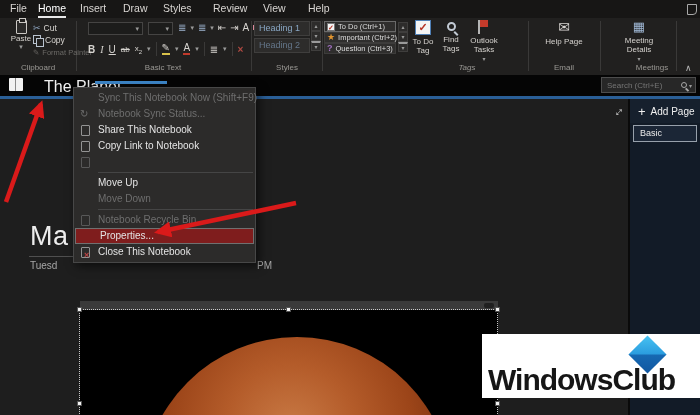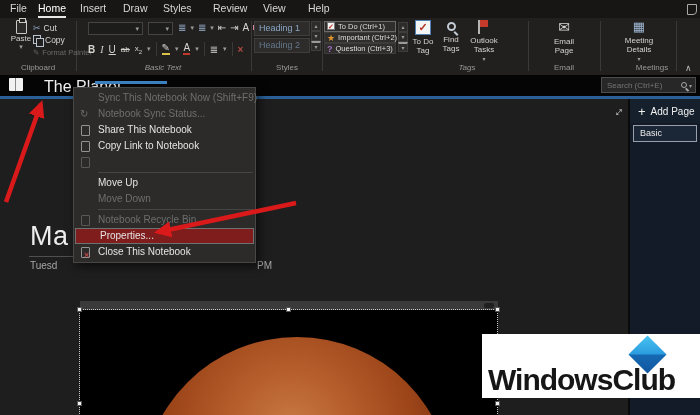--- a/index.html
+++ b/index.html
@@ -26,21 +26,21 @@
   .copy-icon:before { content:""; position:absolute; left:0; top:0; width:6px; height:7px; border:1px solid #b9c3cf; }
   .copy-icon:after { content:""; position:absolute; left:3px; top:3px; width:6px; height:7px; border:1px solid #b9c3cf; background:#21201f; }
   .ddbox { position:absolute; height:13px; background:#1c1c1b; border:1px solid #454443; display:flex; align-items:center; justify-content:flex-end; padding-right:3px; font-size:7px; color:#9a9a9a; }
   .fmt { font-size:10px; color:#d6d3cf; }
   .fmt.dim { color:#9a9a9a; font-size:7px; }
   .iconrow { position:absolute; display:flex; align-items:center; gap:4px; }
   .vline { width:1px; height:14px; background:#3a3938; }
   .stylebox { position:absolute; width:56px; height:15px; background:#2d2c2b; border:1px solid #3f3e3d; font-size:9px; line-height:13px; padding-left:4px; overflow:hidden; white-space:nowrap; }
   .stepper { position:absolute; display:flex; flex-direction:column; }
   .stepper span { width:10px; height:10px; background:#2d2c2b; border:1px solid #3f3e3d; color:#9a9a9a; font-size:6px; text-align:center; line-height:9px; }
-  .tagrow { position:absolute; width:72px; height:11px; background:#2f2e2d; border:1px solid #3d3c3b; display:flex; align-items:flex-start; gap:3px; padding-left:2px; font-size:7.5px; color:#dcdcdc; white-space:nowrap; }
+  .tagrow { position:absolute; width:72px; height:11px; background:#2f2e2d; border:1px solid #3d3c3b; display:flex; align-items:flex-end; gap:3px; padding-left:2px; font-size:7.5px; color:#dcdcdc; white-space:nowrap; }
   .tagrow.sel { border-color:#6a6a6a; }
   .cb-small { width:8px; height:8px; background:#f4f4f4; border:1px solid #777; color:#b53326; font-size:7px; line-height:7px; text-align:center; font-weight:bold; flex:0 0 auto; }
   .cb-big { width:16px; height:15px; background:#f4f4f4; border:1px solid #4f7fb5; color:#b53326; font-size:11px; line-height:13px; text-align:center; font-weight:bold; }
   .magnifier { width:9px; height:9px; border:2px solid #c2cad4; border-radius:50%; position:relative; }
   .magnifier:after { content:""; position:absolute; left:6px; top:7px; width:2px; height:5px; background:#c2cad4; transform:rotate(-45deg); }
   .flag-icon { width:12px; height:14px; position:relative; }
   .flag-icon:before { content:""; position:absolute; left:1px; top:0; width:9px; height:7px; background:#c43b2b; }
   .flag-icon:after { content:""; position:absolute; left:0; top:0; width:1.5px; height:14px; background:#b5b5b5; }
   .quicknote { position:absolute; width:10px; height:11px; border:1px solid #a8a8a8; border-bottom-right-radius:4px; }
 
@@ -176,21 +176,21 @@
       <span class="fmt" style="border-bottom:2px solid #d9c24a; line-height:10px;">✎</span>
       <span class="fmt dim">▾</span>
       <span class="fmt" style="border-bottom:2px solid #c0392b; line-height:10px;">A</span>
       <span class="fmt dim">▾</span>
       <span class="vline"></span>
       <span class="fmt">≣</span>
       <span class="fmt dim">▾</span>
       <span class="vline"></span>
       <span class="fmt" style="color:#b04a42; font-weight:bold;">×</span>
     </div>
-    <div class="glabel" style="left:123px;font-style:italic;">Basic Text</div>
+    <div class="glabel" style="left:123px;">Basic Text</div>
 
     <div class="stylebox" style="left:254px; top:3px; color:#89a7c4;">Heading 1</div>
     <div class="stylebox" style="left:254px; top:20px; color:#64768a;">Heading 2</div>
     <div class="stepper" style="left:311px; top:3px;">
       <span>▴</span>
       <span>▾</span>
       <span style="border-top:2px solid #9a9a9a;">▾</span>
     </div>
     <div class="glabel" style="left:247px;">Styles</div>
 
@@ -221,21 +221,21 @@
     </div>
     <div class="bigbtn" style="left:466px; top:2px; width:36px; gap:2px;">
       <span class="flag-icon"></span>
       <span>Outlook Tasks</span>
       <span style="font-size:6px; color:#9a9a9a;">▾</span>
     </div>
     <div class="glabel" style="left:427px;font-style:italic;">Tags</div>
 
     <div class="bigbtn" style="left:544px; top:2px; width:40px; gap:2px;">
       <span style="font-size:14px; color:#d8d5d2; line-height:15px;">✉</span>
-      <span>Email Page</span>
+      <span>Help Page</span>
     </div>
     <div class="glabel" style="left:524px;">Email</div>
 
     <div class="bigbtn" style="left:614px; top:2px; width:50px; gap:2px;">
       <span style="font-size:13px; color:#9fb7d4; line-height:14px;">▦</span>
       <span>Meeting Details</span>
       <span style="font-size:6px; color:#9a9a9a;">▾</span>
     </div>
     <div class="glabel" style="left:612px;">Meetings</div>
 

